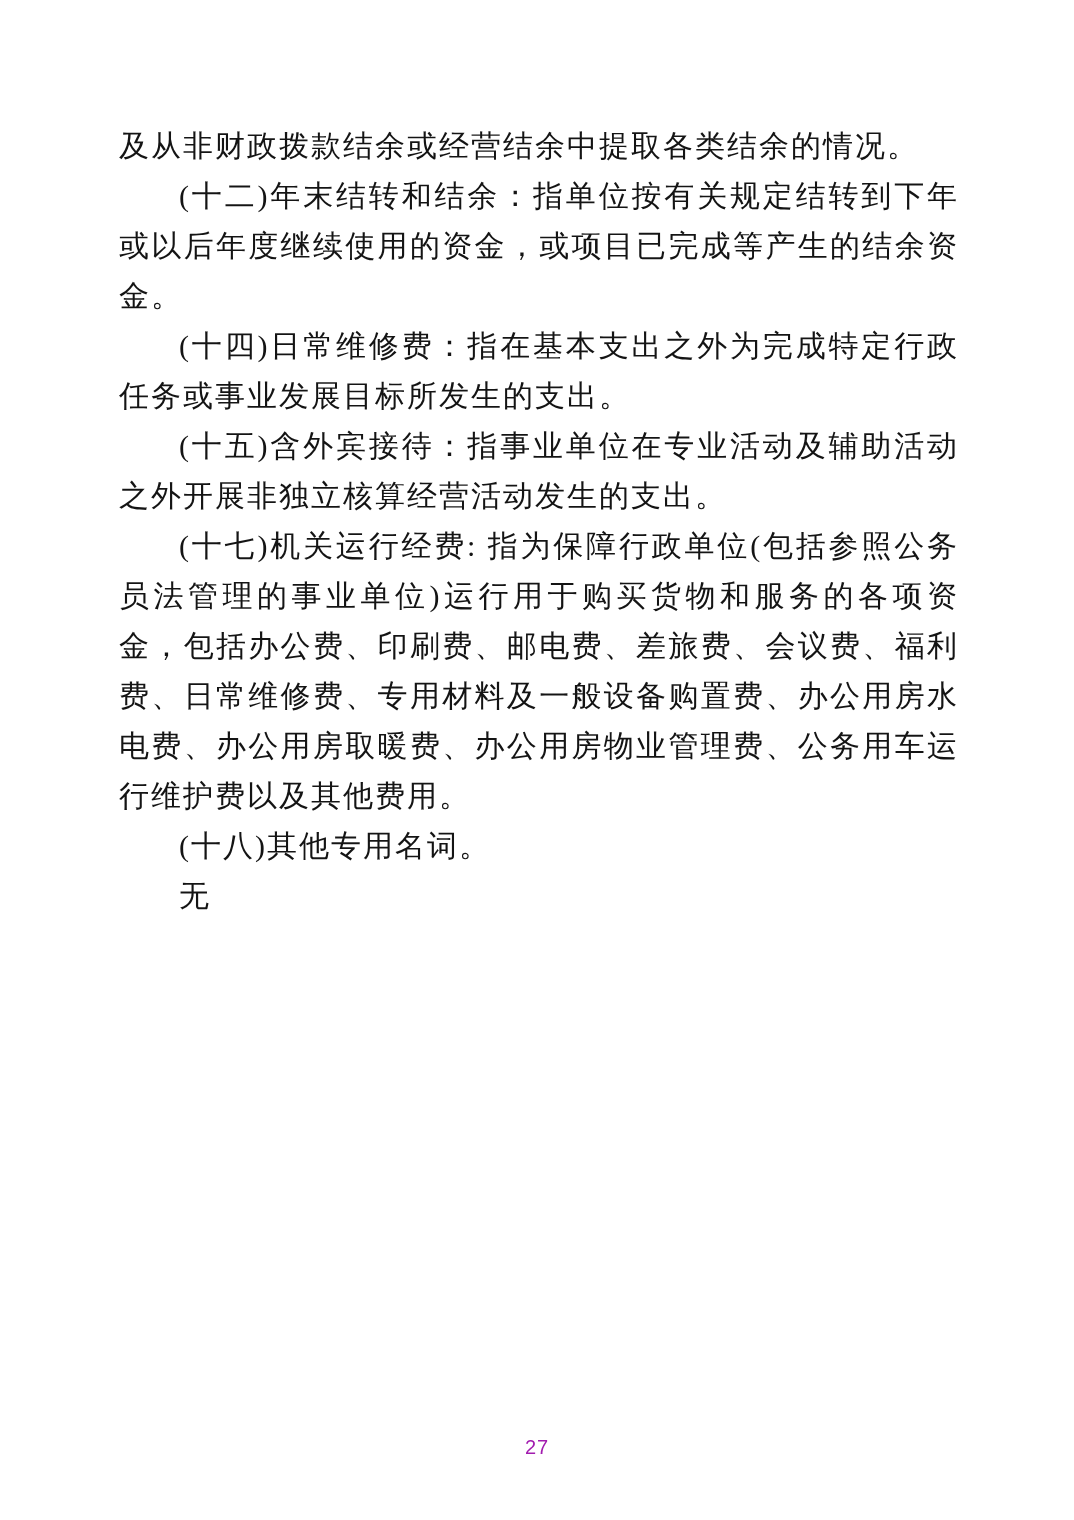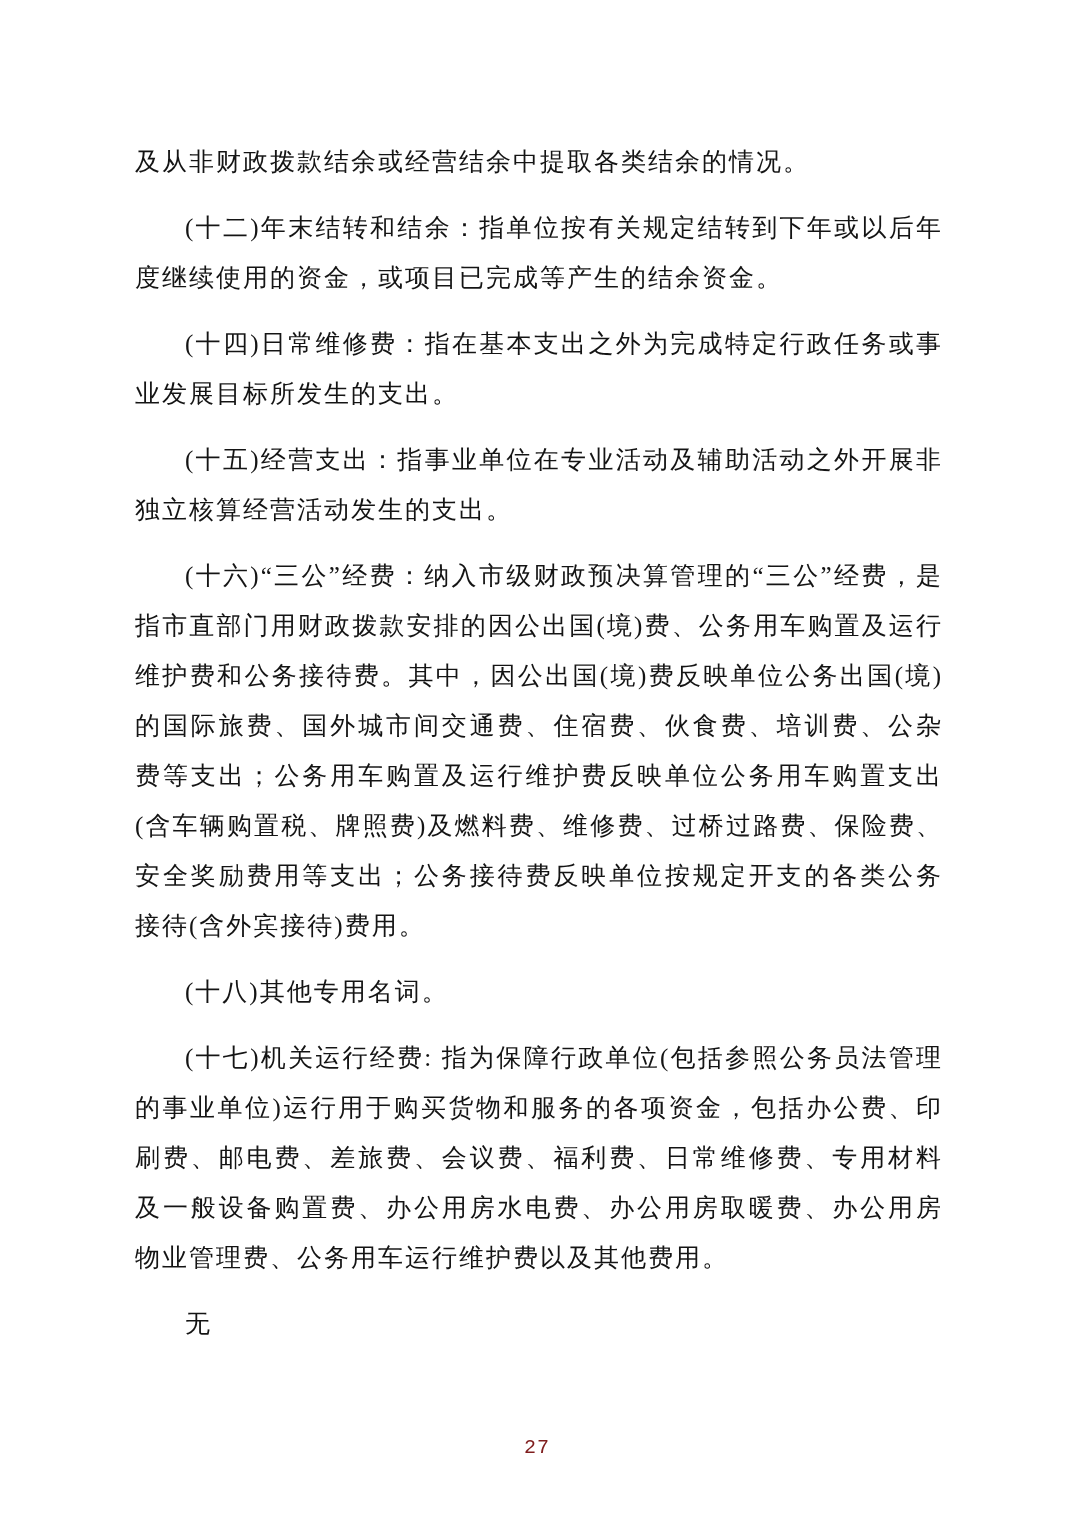--- a/index.html
+++ b/index.html
@@ -20,61 +20,60 @@
     inset: 0;
     background: #ffffff;
   }
   .text-block {
     position: absolute;
     left: 119px;
     top: 121px;
     width: 840px;
   }
   p.para {
-    margin: 16px;
+    margin: 0;
     padding: 0;
-    font-size: 25px;
+    font-size: 30px;
     line-height: 50px;
     letter-spacing: 2px;
     text-align: justify;
     text-justify: inter-character;
     word-break: break-all;
     color: #141414;
   }
   p.para.indent {
     text-indent: 2em;
     font-family: Liberation Serif, serif;
   }
   .page-footer {
     position: absolute;
     left: 0;
     top: 1436px;
     width: 100%;
     text-align: center;
   }
   .page-number {
-    font-family: Liberation Mono, monospace;
+    font-family: Liberation Sans, sans-serif;
     font-size: 20px;
-    color: #7f1d1d;
+    color: #a21caf;
     letter-spacing: 1px;
   }
 </style>
 </head>
 <body>
 
 <div class="doc-page">
 
   <div class="text-block">
       <p class="para">及从非财政拨款结余或经营结余中提取各类结余的情况。</p>
       <p class="para indent">(十二)年末结转和结余：指单位按有关规定结转到下年或以后年度继续使用的资金，或项目已完成等产生的结余资金。</p>
       <p class="para indent">(十四)日常维修费：指在基本支出之外为完成特定行政任务或事业发展目标所发生的支出。</p>
-      <p class="para indent">(十五)经营支出：指事业单位在专业活动及辅助活动之外开展非独立核算经营活动发生的支出。</p>
-      <p class="para indent">(十六)“三公”经费：纳入市级财政预决算管理的“三公”经费，是指市直部门用财政拨款安排的因公出国(境)费、公务用车购置及运行维护费和公务接待费。其中，因公出国(境)费反映单位公务出国(境)的国际旅费、国外城市间交通费、住宿费、伙食费、培训费、公杂费等支出；公务用车购置及运行维护费反映单位公务用车购置支出(含车辆购置税、牌照费)及燃料费、维修费、过桥过路费、保险费、安全奖励费用等支出；公务接待费反映单位按规定开支的各类公务接待(含外宾接待)费用。</p>
+      <p class="para indent">(十五)含外宾接待：指事业单位在专业活动及辅助活动之外开展非独立核算经营活动发生的支出。</p>
+      <p class="para indent">(十七)机关运行经费: 指为保障行政单位(包括参照公务员法管理的事业单位)运行用于购买货物和服务的各项资金，包括办公费、印刷费、邮电费、差旅费、会议费、福利费、日常维修费、专用材料及一般设备购置费、办公用房水电费、办公用房取暖费、办公用房物业管理费、公务用车运行维护费以及其他费用。</p>
       <p class="para indent">(十八)其他专用名词。</p>
-      <p class="para indent">(十七)机关运行经费: 指为保障行政单位(包括参照公务员法管理的事业单位)运行用于购买货物和服务的各项资金，包括办公费、印刷费、邮电费、差旅费、会议费、福利费、日常维修费、专用材料及一般设备购置费、办公用房水电费、办公用房取暖费、办公用房物业管理费、公务用车运行维护费以及其他费用。</p>
       <p class="para indent">无</p>
     </div>
 
   <div class="page-footer">
     <span class="page-number">27</span>
   </div>
 
 </div>
 
 </body></html>

